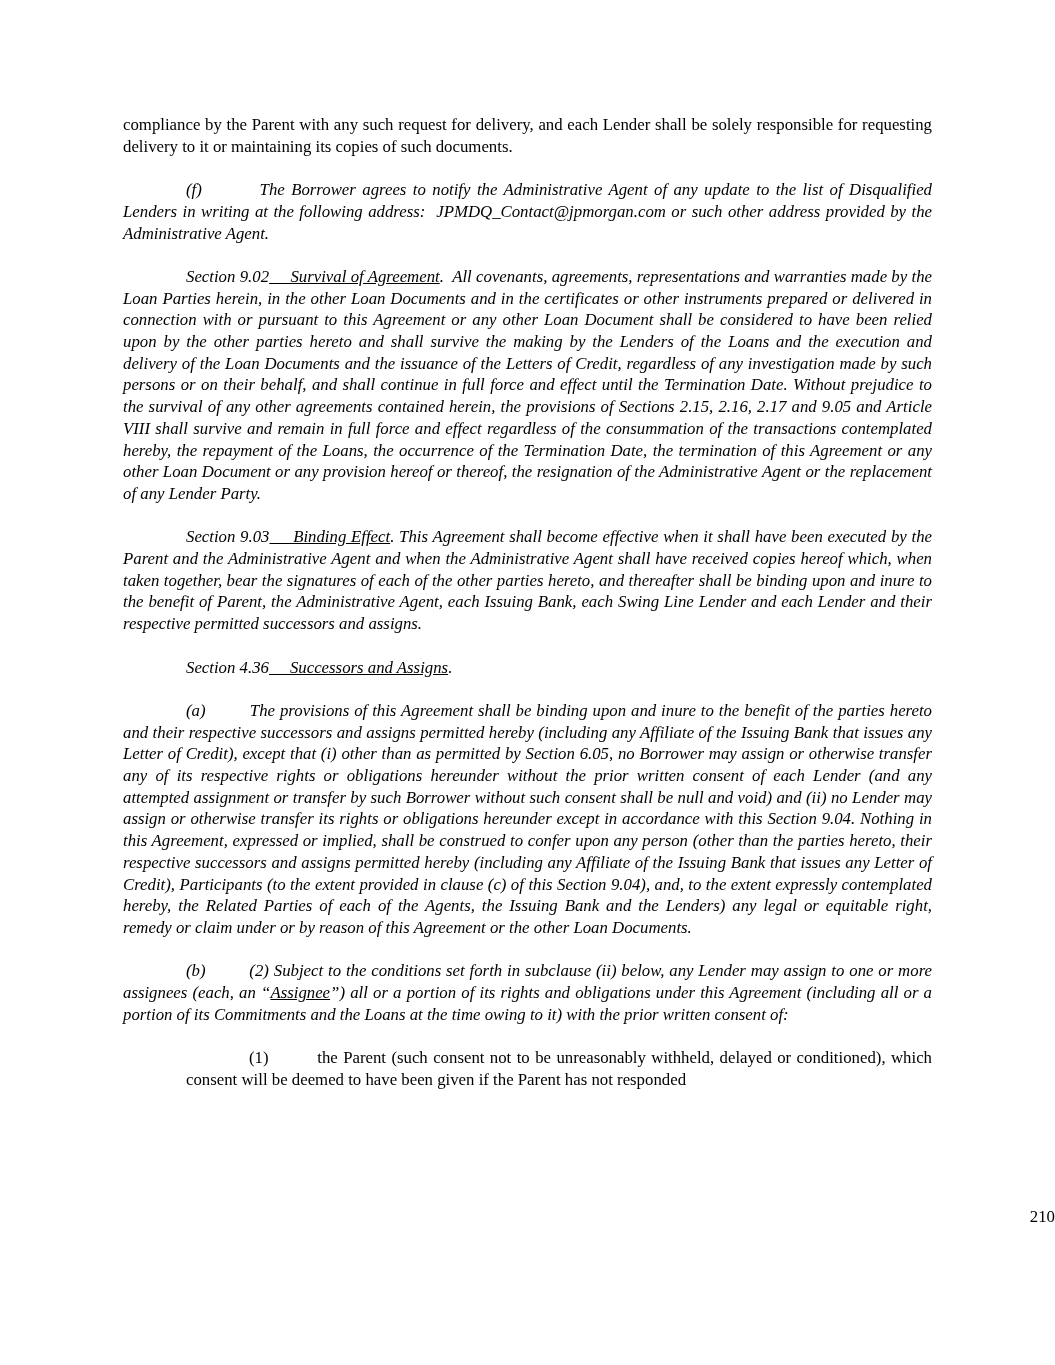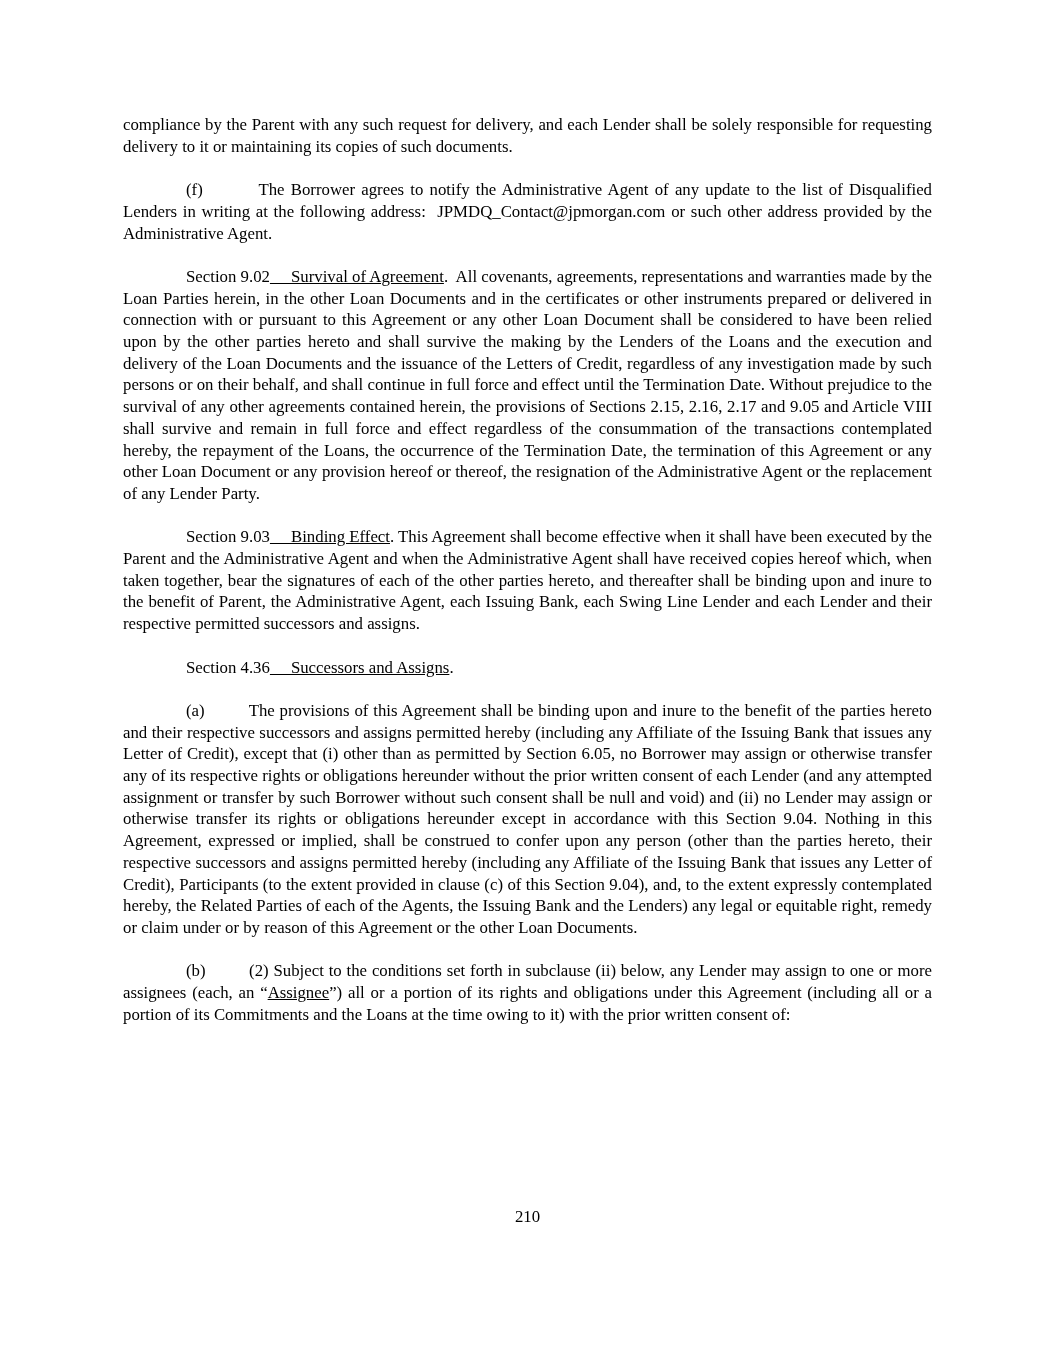--- a/index.html
+++ b/index.html
@@ -30,45 +30,47 @@
     padding: 0;
   }
   .doc p:first-child {
     margin-top: 0;
   }
   .doc p.continuation {
     text-indent: 0;
   }
   .doc p.standard {
     text-indent: 63px;
+    font-style: italic;
   }
   .doc p.sub {
     margin-left: 63px;
     text-indent: 63px;
   }
   .u {
     text-decoration: underline;
   }
   .page-number {
     position: absolute;
     left: 0;
     right: 0;
     top: 1206px;
-    text-align: center;
+    text-align: right;
     font-size: 16.8px;
     line-height: 21.7px;
   }
 </style>
 </head>
 <body>
 
 <div class="page">
   <main class="doc">
       <p class="continuation"><span>compliance by the Parent with any such request for delivery, and each Lender shall be solely responsible for requesting delivery to it or maintaining its copies of such documents.</span></p>
       <p class="standard"><span>(f)&nbsp;&nbsp;&nbsp;&nbsp;&nbsp;&nbsp;&nbsp;&nbsp;&nbsp;The Borrower agrees to notify the Administrative Agent of any update to the list of Disqualified Lenders in writing at the following address:&nbsp; JPMDQ_Contact@jpmorgan.com or such other address provided by the Administrative Agent.</span></p>
       <p class="standard"><span>Section 9.02</span><span class="u">&nbsp;&nbsp;&nbsp;&nbsp;&nbsp;Survival of Agreement</span><span>.&nbsp; All covenants, agreements, representations and warranties made by the Loan Parties herein, in the other Loan Documents and in the certificates or other instruments prepared or delivered in connection with or pursuant to this Agreement or any other Loan Document shall be considered to have been relied upon by the other parties hereto and shall survive the making by the Lenders of the Loans and the execution and delivery of the Loan Documents and the issuance of the Letters of Credit, regardless of any investigation made by such persons or on their behalf, and shall continue in full force and effect until the Termination Date. Without prejudice to the survival of any other agreements contained herein, the provisions of Sections 2.15, 2.16, 2.17 and 9.05 and Article VIII shall survive and remain in full force and effect regardless of the consummation of the transactions contemplated hereby, the repayment of the Loans, the occurrence of the Termination Date, the termination of this Agreement or any other Loan Document or any provision hereof or thereof, the resignation of the Administrative Agent or the replacement of any Lender Party.</span></p>
       <p class="standard"><span>Section 9.03</span><span class="u">&nbsp;&nbsp;&nbsp;&nbsp;&nbsp;Binding Effect</span><span>. This Agreement shall become effective when it shall have been executed by the Parent and the Administrative Agent and when the Administrative Agent shall have received copies hereof which, when taken together, bear the signatures of each of the other parties hereto, and thereafter shall be binding upon and inure to the benefit of Parent, the Administrative Agent, each Issuing Bank, each Swing Line Lender and each Lender and their respective permitted successors and assigns.</span></p>
       <p class="standard"><span>Section 4.36</span><span class="u">&nbsp;&nbsp;&nbsp;&nbsp;&nbsp;Successors and Assigns</span><span>.</span></p>
       <p class="standard"><span>(a)&nbsp;&nbsp;&nbsp;&nbsp;&nbsp;&nbsp;&nbsp;&nbsp;&nbsp;The provisions of this Agreement shall be binding upon and inure to the benefit of the parties hereto and their respective successors and assigns permitted hereby (including any Affiliate of the Issuing Bank that issues any Letter of Credit), except that (i) other than as permitted by Section 6.05, no Borrower may assign or otherwise transfer any of its respective rights or obligations hereunder without the prior written consent of each Lender (and any attempted assignment or transfer by such Borrower without such consent shall be null and void) and (ii) no Lender may assign or otherwise transfer its rights or obligations hereunder except in accordance with this Section 9.04. Nothing in this Agreement, expressed or implied, shall be construed to confer upon any person (other than the parties hereto, their respective successors and assigns permitted hereby (including any Affiliate of the Issuing Bank that issues any Letter of Credit), Participants (to the extent provided in clause (c) of this Section 9.04), and, to the extent expressly contemplated hereby, the Related Parties of each of the Agents, the Issuing Bank and the Lenders) any legal or equitable right, remedy or claim under or by reason of this Agreement or the other Loan Documents.</span></p>
       <p class="standard"><span>(b)&nbsp;&nbsp;&nbsp;&nbsp;&nbsp;&nbsp;&nbsp;&nbsp;&nbsp;(2) Subject to the conditions set forth in subclause (ii) below, any Lender may assign to one or more assignees (each, an “</span><span class="u">Assignee</span><span>”) all or a portion of its rights and obligations under this Agreement (including all or a portion of its Commitments and the Loans at the time owing to it) with the prior written consent of:</span></p>
+      <p class="sub"><span>(1)&nbsp;&nbsp;&nbsp;&nbsp;&nbsp;&nbsp;&nbsp;&nbsp;&nbsp;the Parent (such consent not to be unreasonably withheld, delayed or conditioned), which consent will be deemed to have been given if the Parent has not responded</span></p>
     </main>
   <div class="page-number">210</div>
 </div>
 
 </body></html>

